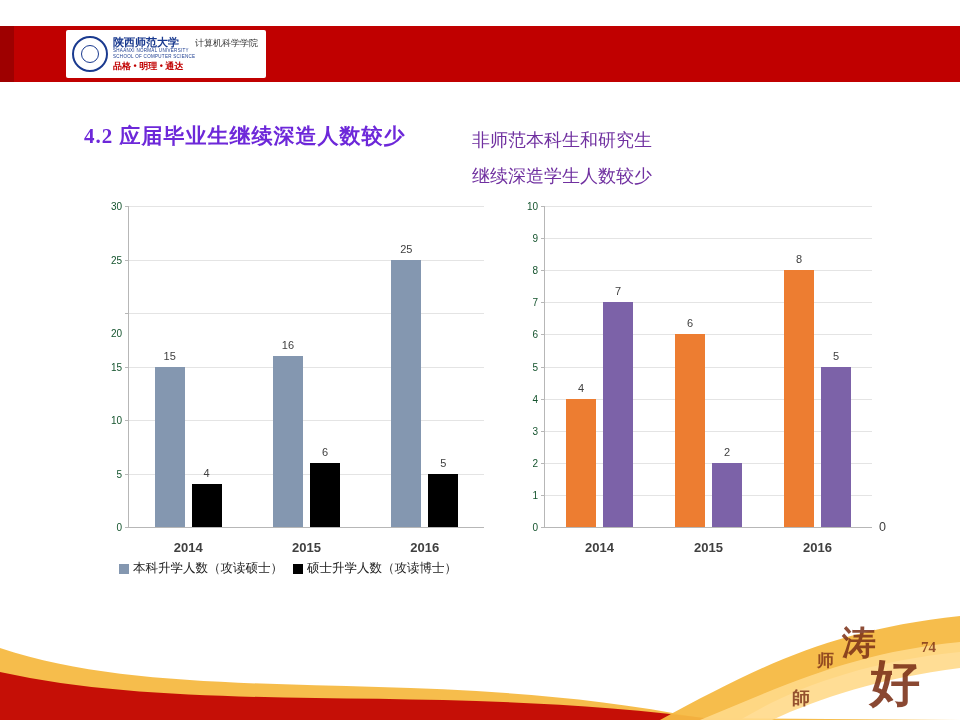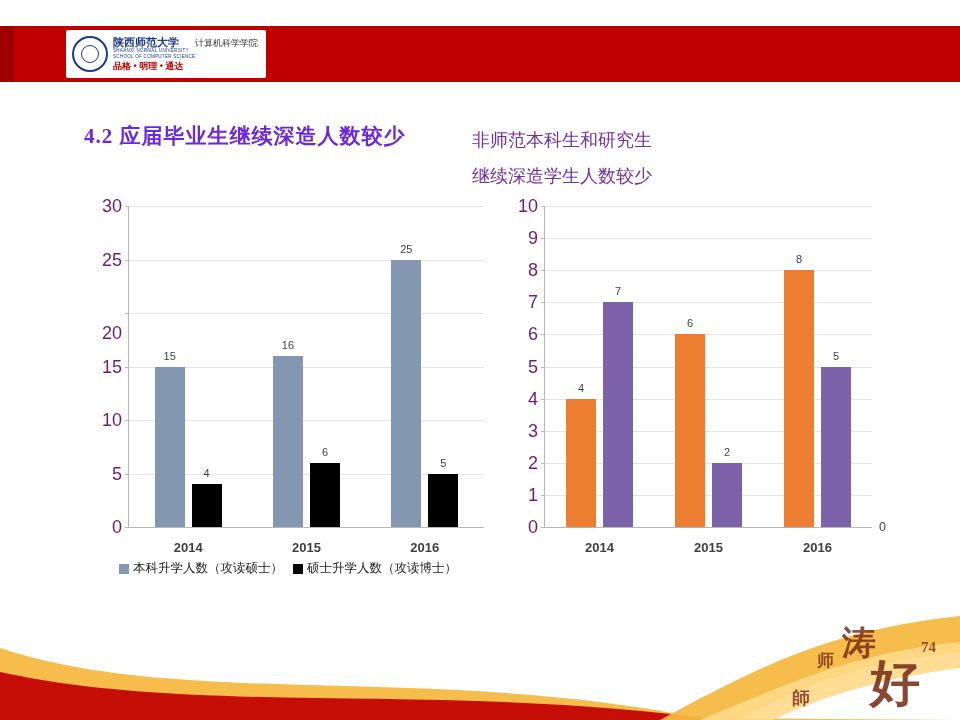--- a/index.html
+++ b/index.html
@@ -145,22 +145,22 @@
     left: 0;
     right: 0;
     height: 0;
     border-top: 1px solid #e4e4e4;
   }
   .ytick {
     position: absolute;
     right: 100%;
     margin-right: 7px;
     transform: translateY(-50%);
-    font-size: 18px;
-    color: #701a75;
+    font-size: 10px;
+    color: #14532d;
     white-space: nowrap;
   }
   .ytick-right {
     position: absolute;
     left: 100%;
     margin-left: 7px;
     transform: translateY(-50%);
     font-size: 12.5px;
     color: #404040;
   }

